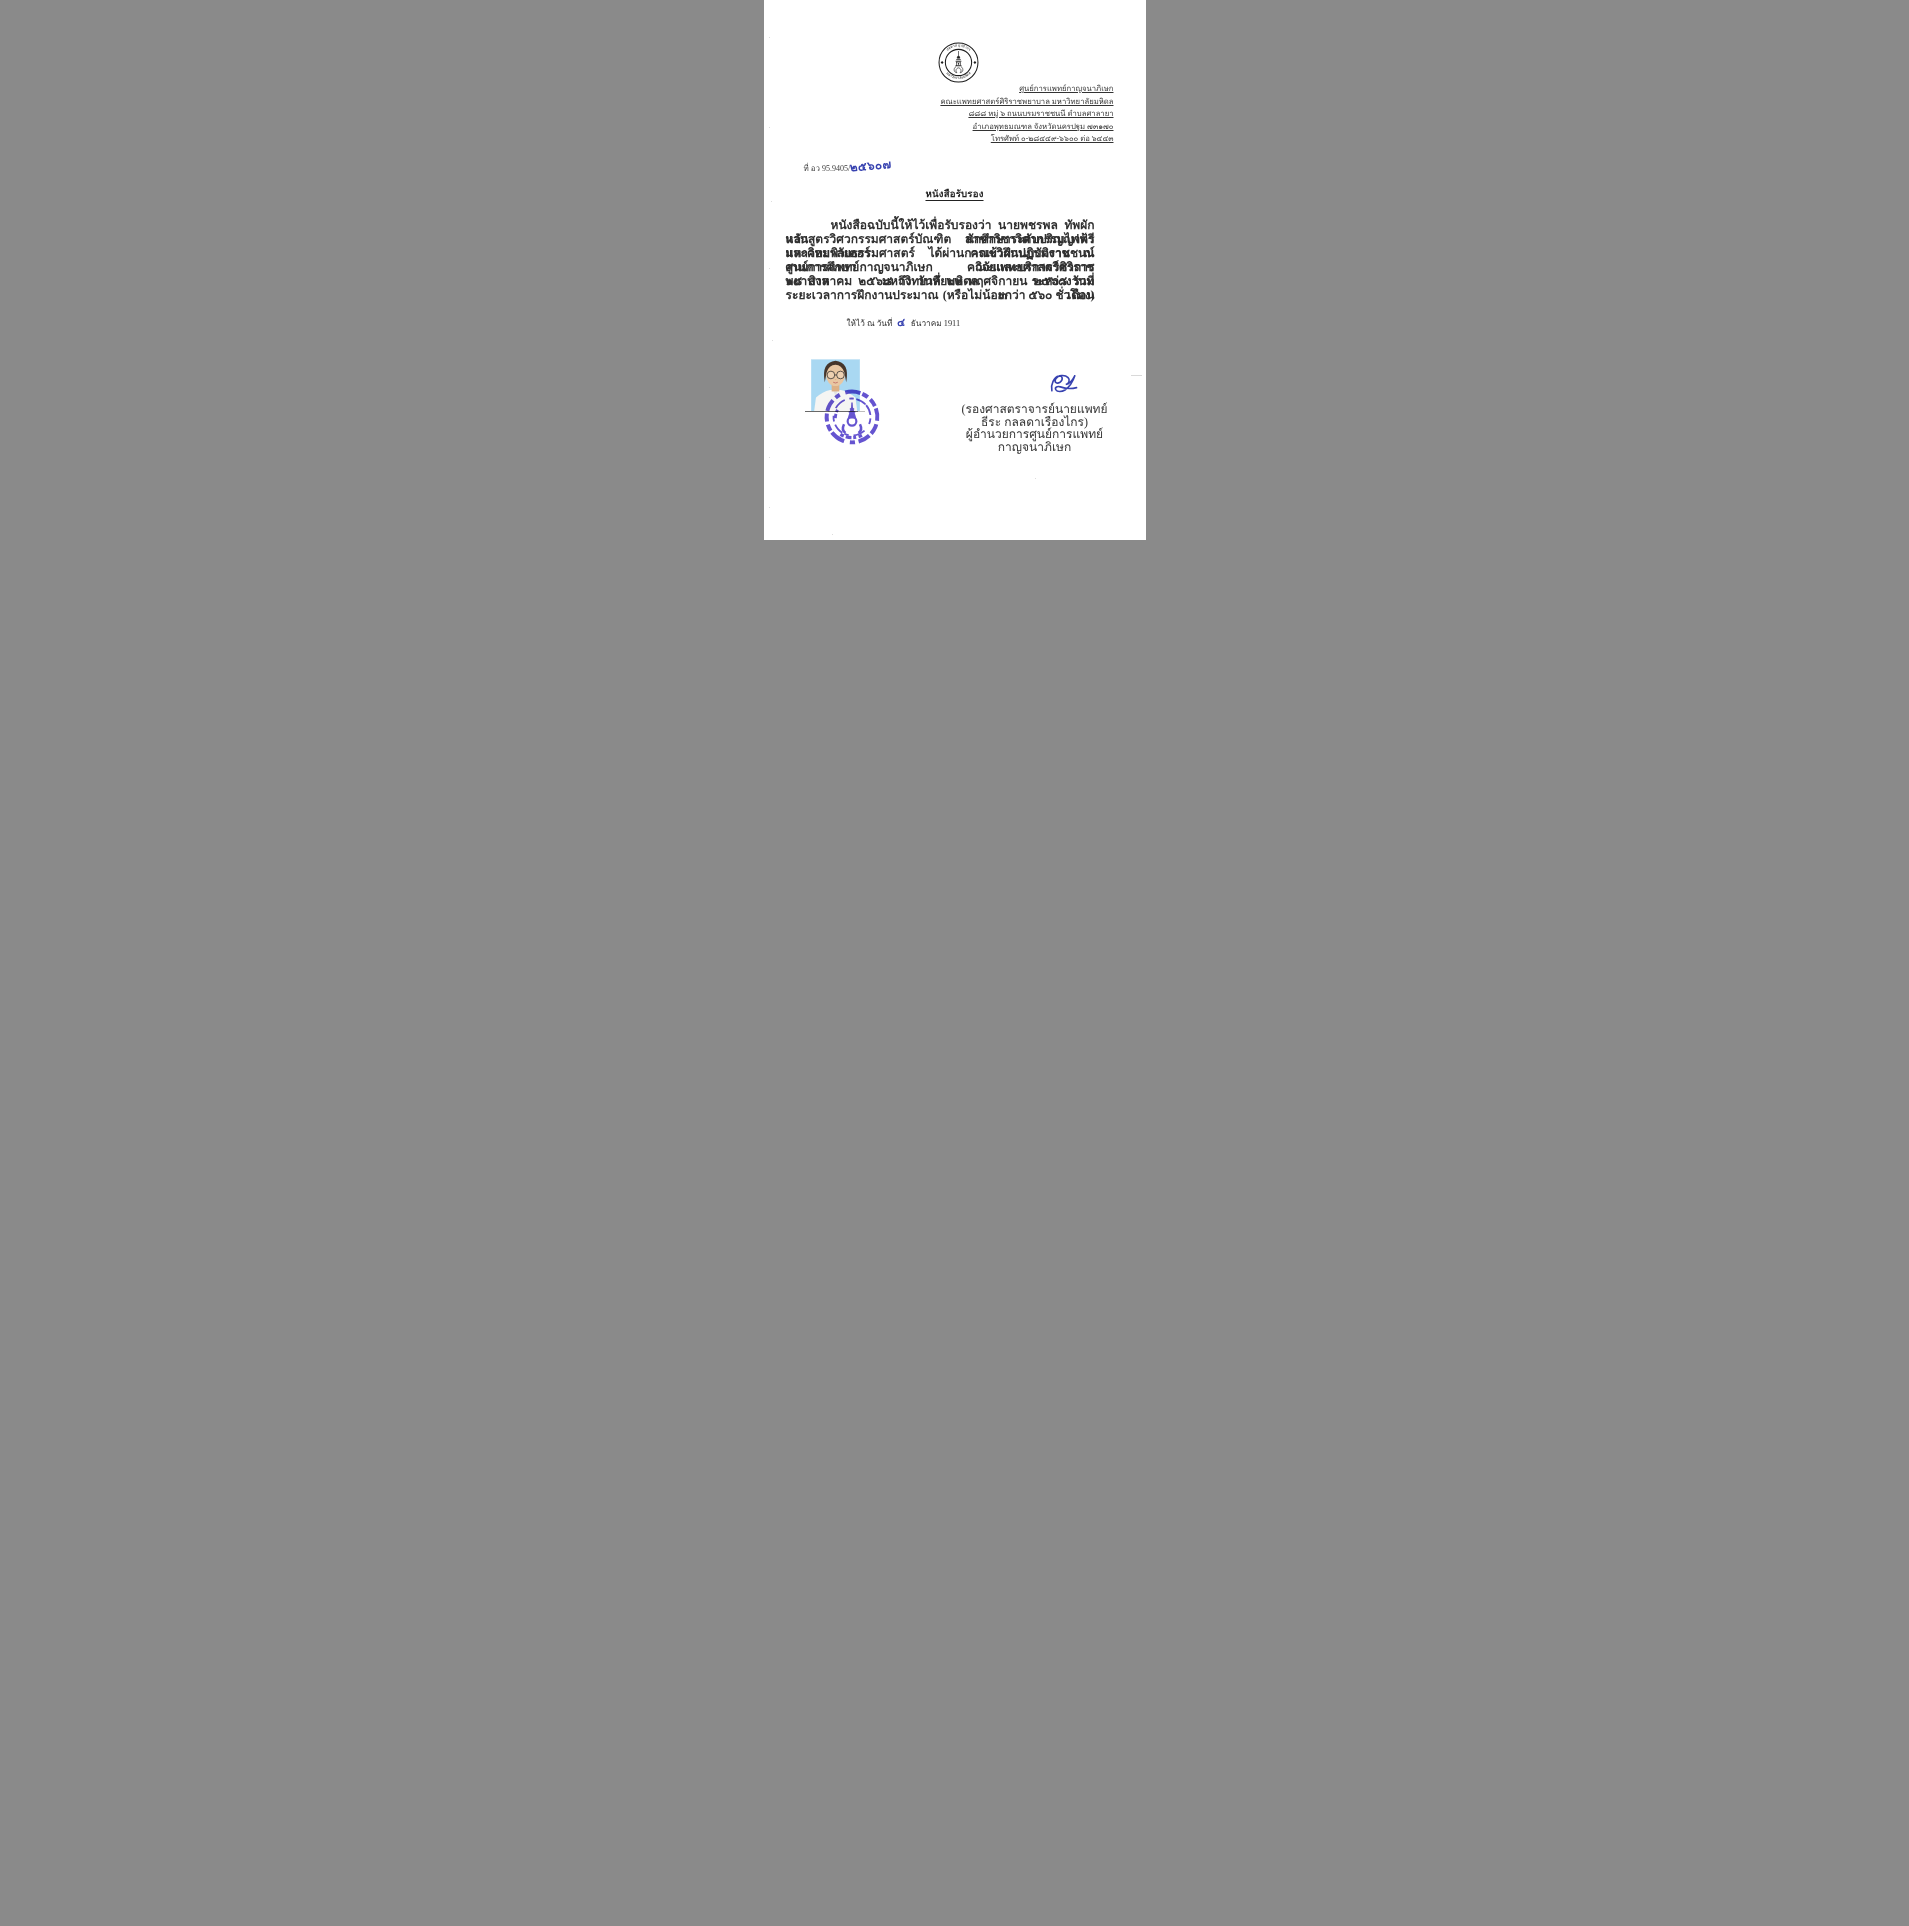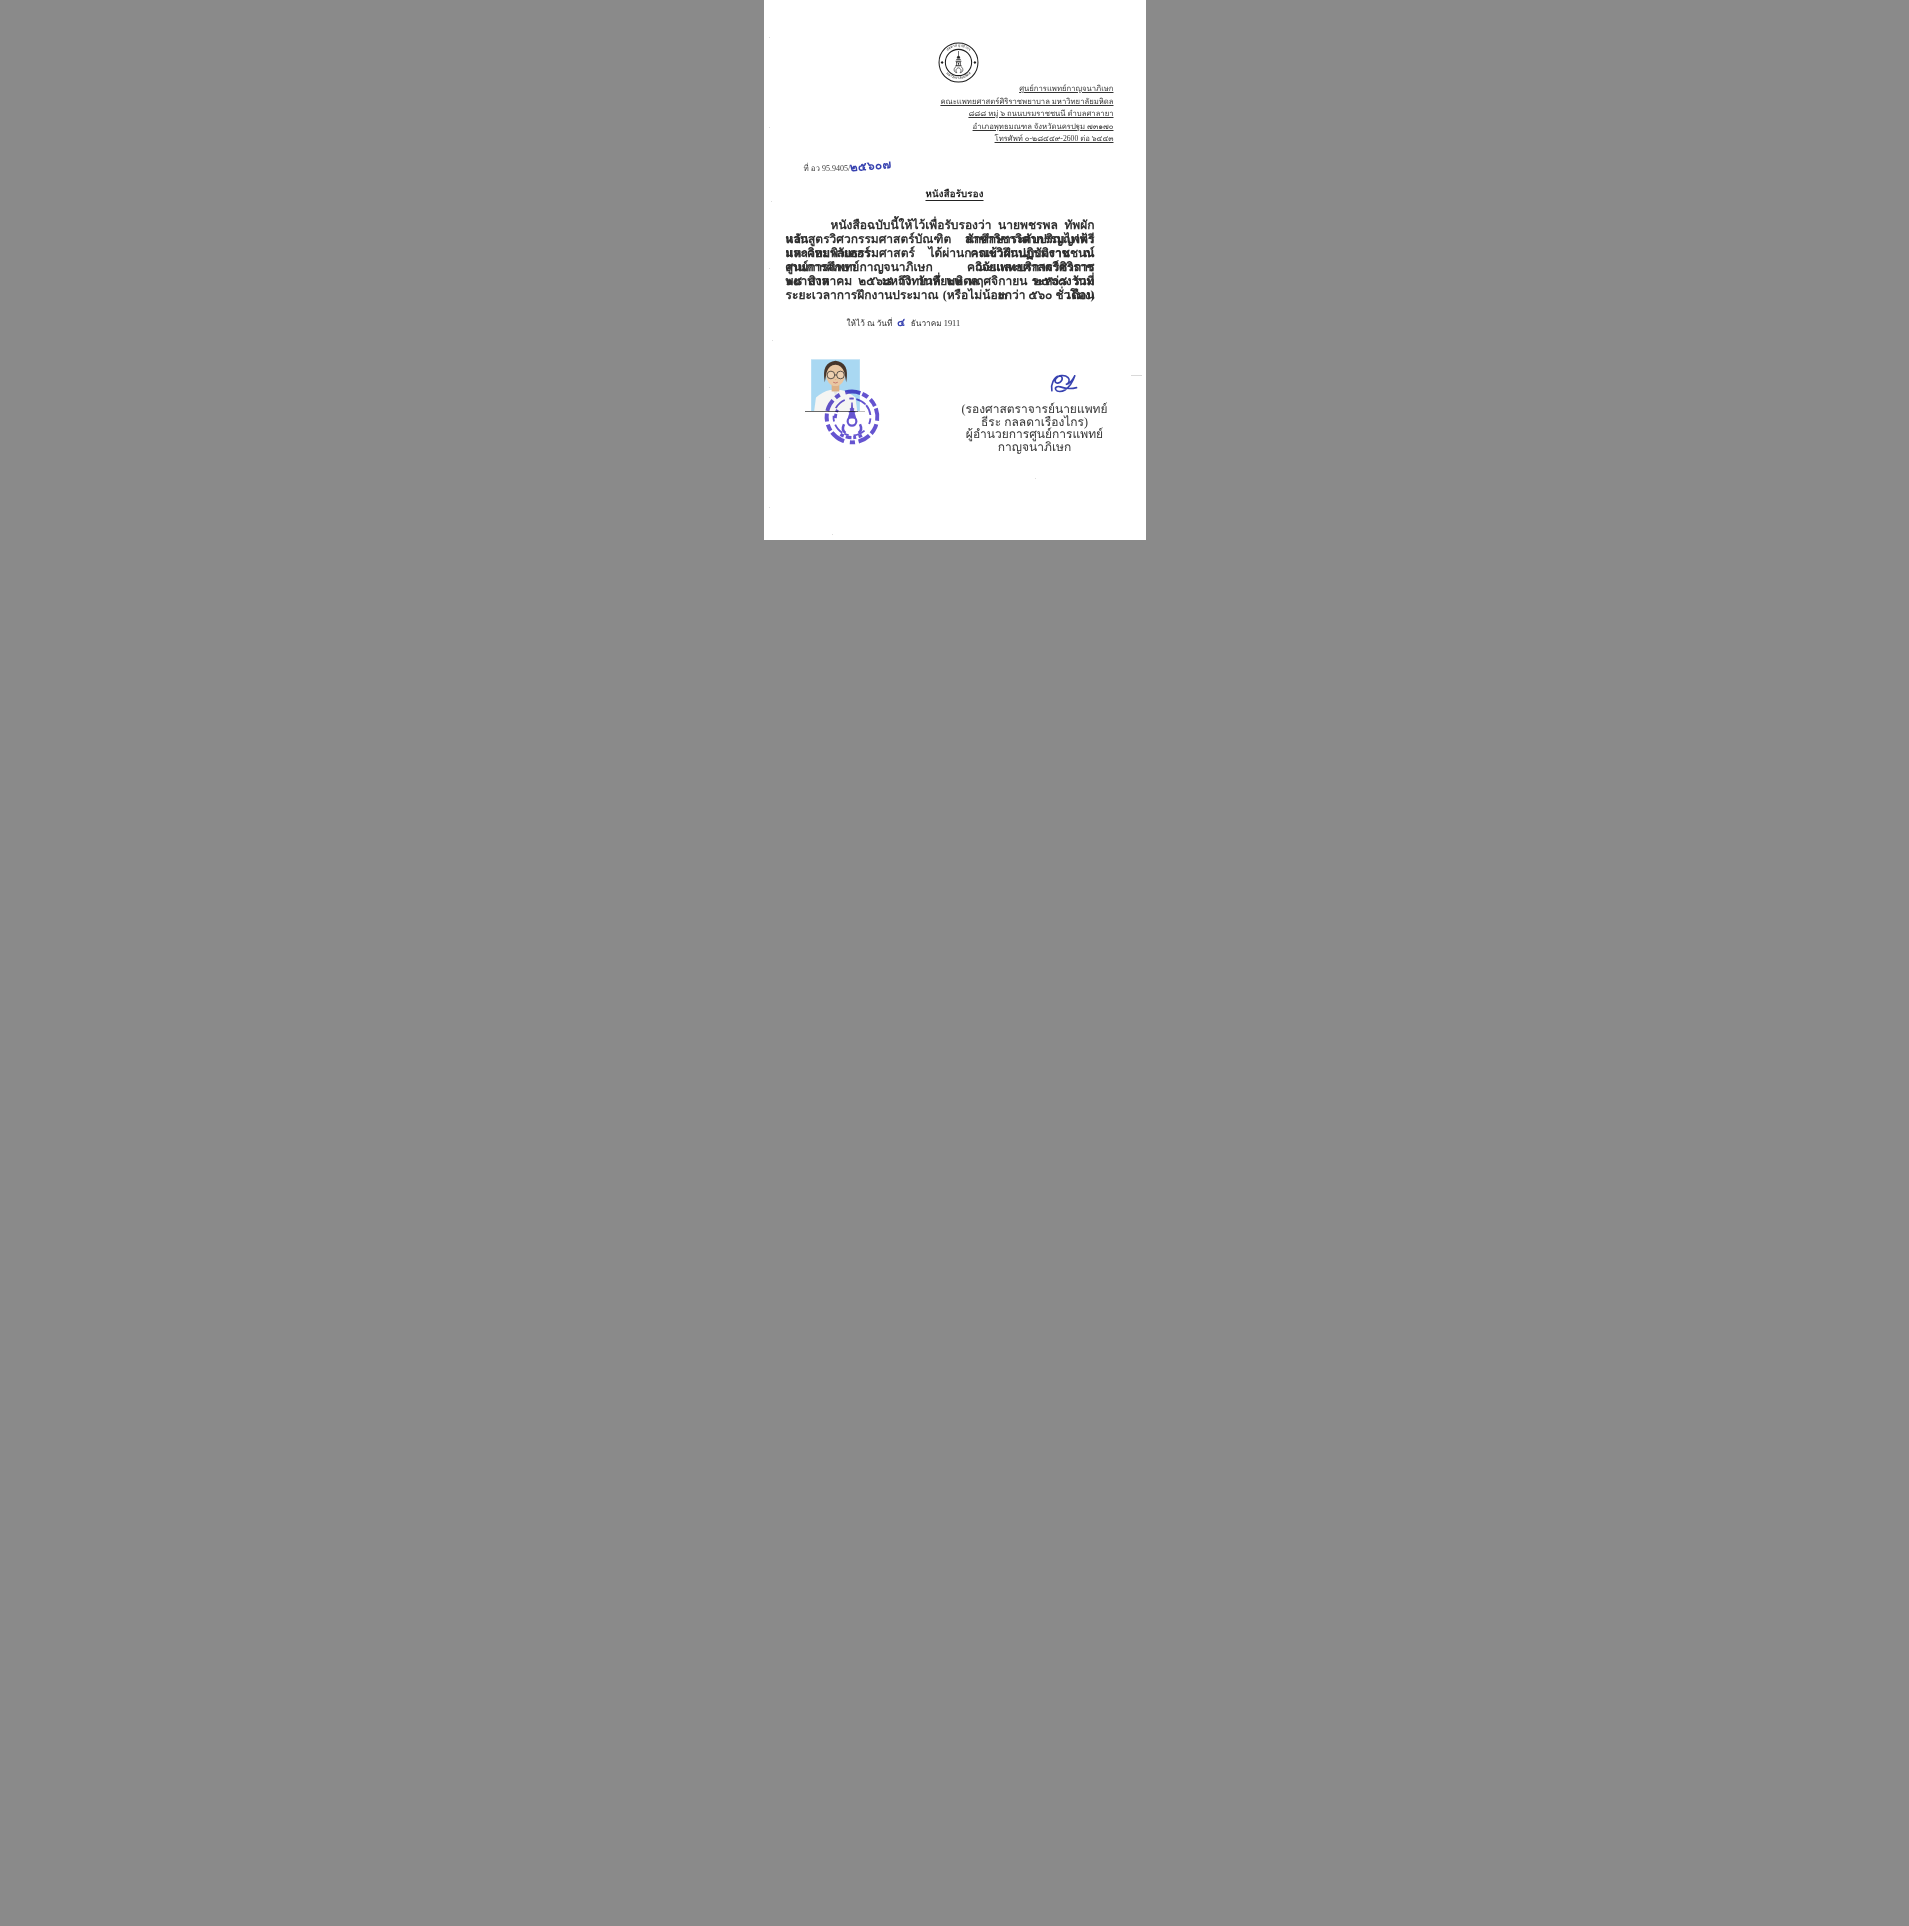--- a/index.html
+++ b/index.html
@@ -98,21 +98,21 @@
         <path d="M84 116 L116 116"></path>
       </g>
     </svg>
   </div>
 
   <div class="address">
     <div>ศูนย์การแพทย์กาญจนาภิเษก</div>
     <div>คณะแพทยศาสตร์ศิริราชพยาบาล มหาวิทยาลัยมหิดล</div>
     <div>๘๘๘ หมู่ ๖ ถนนบรมราชชนนี ตำบลศาลายา</div>
     <div>อำเภอพุทธมณฑล จังหวัดนครปฐม ๗๓๑๗๐</div>
-    <div>โทรศัพท์ ๐-๒๘๔๔๙-2600 ต่อ ๖๔๔๓</div>
+    <div>โทรศัพท์ ๐-๒๘๔๔๙-๖๖๐๐ ต่อ ๖๔๔๓</div>
   </div>
 
   <div class="refline">
     <span>ที่ อว 95.9405/</span><span class="hand-blue">๒๕๖๐๗</span>
   </div>
 
   <div class="title">หนังสือรับรอง</div>
 
   <div class="body">
     <div class="line just indent">หนังสือฉบับนี้ให้ไว้เพื่อรับรองว่า นายพชรพล ทัพผักแว่น นักศึกษาระดับปริญญาตรี</div>

